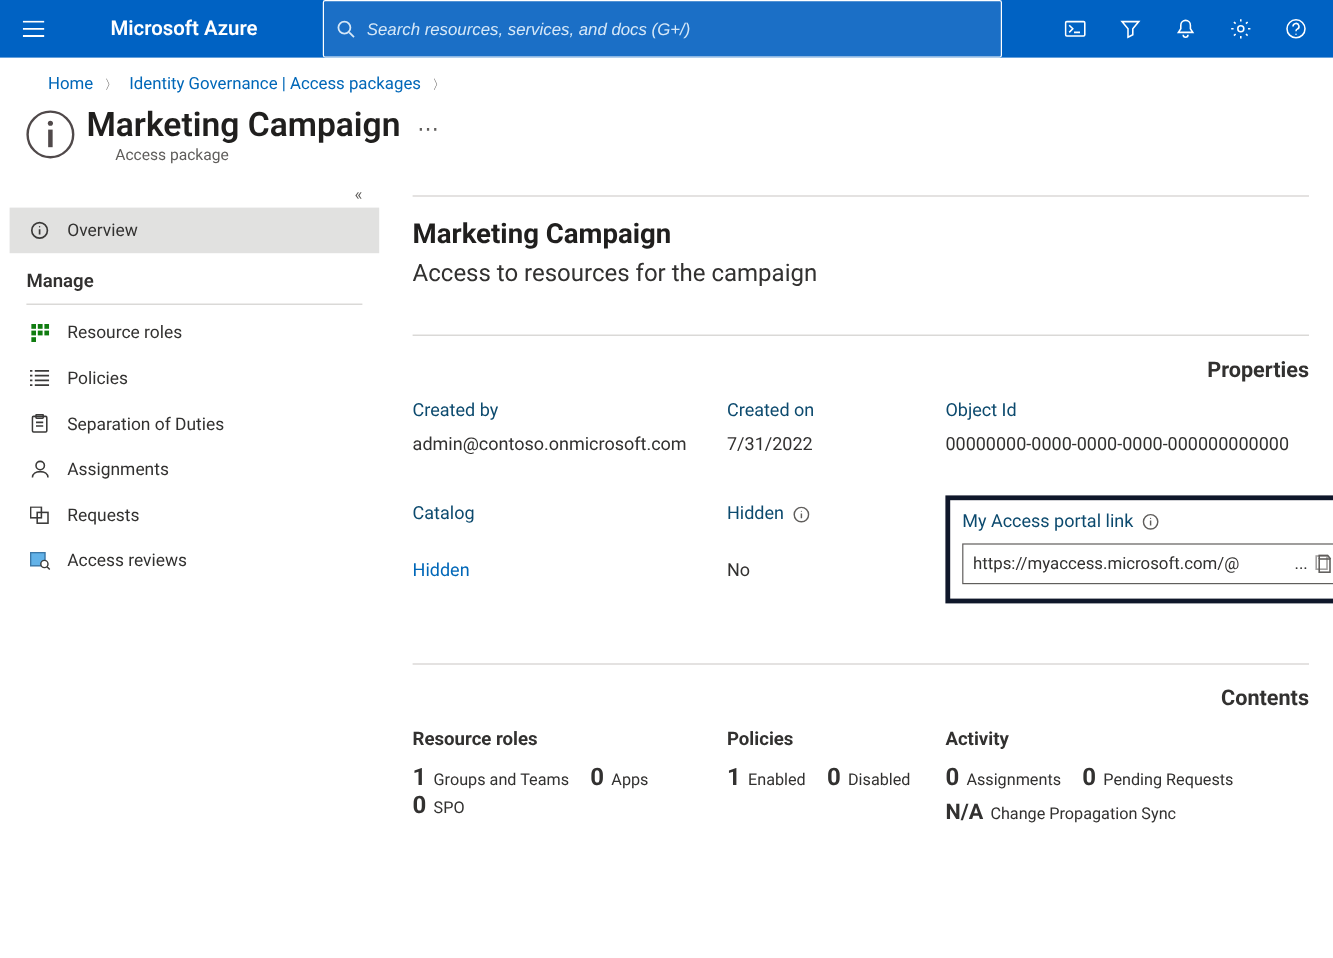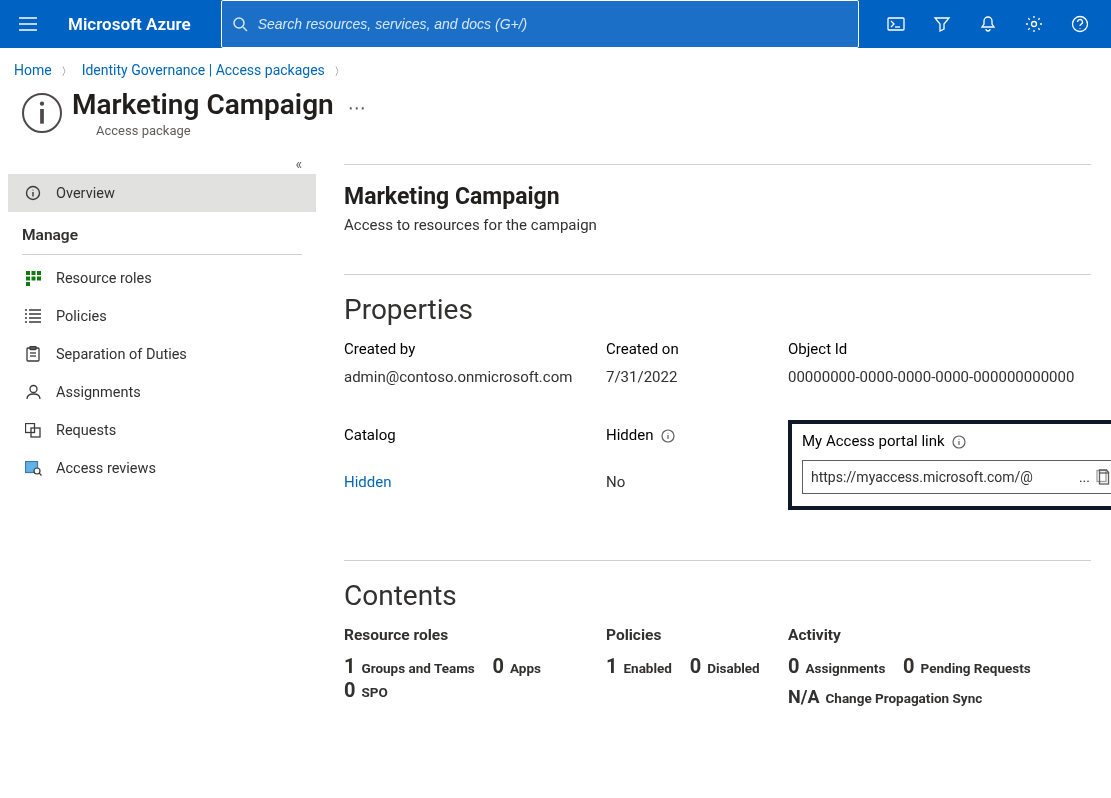--- a/index.html
+++ b/index.html
@@ -13,20 +13,21 @@
     overflow: hidden;
   }
   
   .topbar {
     background: #0062c3;
     height: 48px;
     display: flex;
     align-items: center;
     color: #fff;
     padding: 0 8px;
+    gap: 24px;
   }
   .topbar .hamburger {
     width: 40px; height: 48px; display:flex; align-items:center; justify-content:center; cursor:pointer;
   }
   .topbar .brand { font-size: 17px; font-weight:600; padding: 0 30px 0 20px; white-space:nowrap; cursor:pointer;}
   .topbar .searchwrap {
     flex: 1;
     height: 48px;
     background: #1b6fc6;
     border: 1px solid #fff;
@@ -41,21 +42,21 @@
   .topbar .searchwrap input {
     flex:1; background:transparent; border:none; outline:none; color:#fff; font-size:14px;
   }
   .topbar .searchwrap input::placeholder { color:#d6e8f8; font-style: italic;}
   .topbar .topicons { display:flex; }
   .topbar .topicons .topicon {
     width: 46px; height:48px; display:flex; align-items:center; justify-content:center; cursor:pointer;
   }
   
   .breadcrumb {
-    padding: 14px 22px 4px 14px;
+    padding: 14px 22px 4px 40px;
     font-size: 14px;
     color:#0067b8;
   }
   .breadcrumb a { color:#0067b8; text-decoration:none; cursor:pointer;}
   .breadcrumb .sep { color:#605e5c; margin:0 6px; font-size:11px;}
   
   .pageheader {
     display:flex;
     align-items:flex-start;
     padding: 6px 22px 14px 22px;
@@ -92,30 +93,30 @@
   .content {
     flex:1; padding: 6px 20px 20px 28px; overflow:auto;
   }
   .cmdbar {
     display:flex; align-items:center; height:42px;
   }
   .cmdbar .cmd { display:flex; align-items:center; margin-right:24px; cursor:pointer; color:#323130;}
   .cmdbar .cmd .ci { color:#0067b8; margin-right:8px; display:flex;}
   .content .divider { border-top:1px solid #d2d0ce; margin: 6px 0 18px 0;}
   .content h2.big { font-size:23px; font-weight:700; color:#201f1e; margin-bottom:6px;}
-  .content .desc { font-size:15px; color:#323130; margin-bottom:30px;}
-  .content h2.section { font-size:28px; font-weight:400; margin-top:26px; margin-bottom:14px;}
+  .content .desc { font-size:20px; color:#323130; margin-bottom:30px;}
+  .content h2.section { font-size:18px; font-weight:700; margin-top:26px; margin-bottom:14px;text-align:right;}
   .propgrid {
     display:grid;
     grid-template-columns: 260px 180px 1fr;
     column-gap: 2px;
     row-gap: 10px;
     font-size:15px;
   }
-  .propgrid .lbl { color:#000000; font-size:15px;}
+  .propgrid .lbl { color:#0c4a6e; font-size:15px;}
   .propgrid .val { color:#323130; font-size:15px;}
   .propgrid .val.link { color:#0067b8; cursor:pointer;}
   .propgrid .spacer { height:20px;}
   .infoicon {
     display:inline-flex; vertical-align:middle; margin-left:4px; color:#605e5c;
   }
   .highlightbox {
     border: 4px solid #0f172a;
     padding: 8px 10px 12px 10px;
     margin-top:-6px;
@@ -130,21 +131,21 @@
   .contentsgrid {
     display:grid;
     grid-template-columns: 260px 180px 1fr;
     column-gap:2px;
     row-gap: 10px;
     font-size:15px;
   }
   .contentsgrid .colh { font-weight:700; font-size:15.5px;}
   .stat { display:inline-flex; align-items:baseline; margin-right:14px;}
   .stat .n { font-size:20px; font-weight:700; margin-right:6px;}
-  .stat .t { font-size:13.5px;font-weight:bold;}
+  .stat .t { font-size:13.5px;}
   .stat .nna { font-size:18px; font-weight:700; margin-right:6px;}
   svg { display:block; }
 </style>
 </head>
 <body>
 
 <div class="topbar">
   <div class="hamburger">
     <svg width="18" height="14" viewBox="0 0 18 14" stroke="#fff" stroke-width="1.5">
         <line x1="0" y1="1" x2="18" y2="1"></line>

